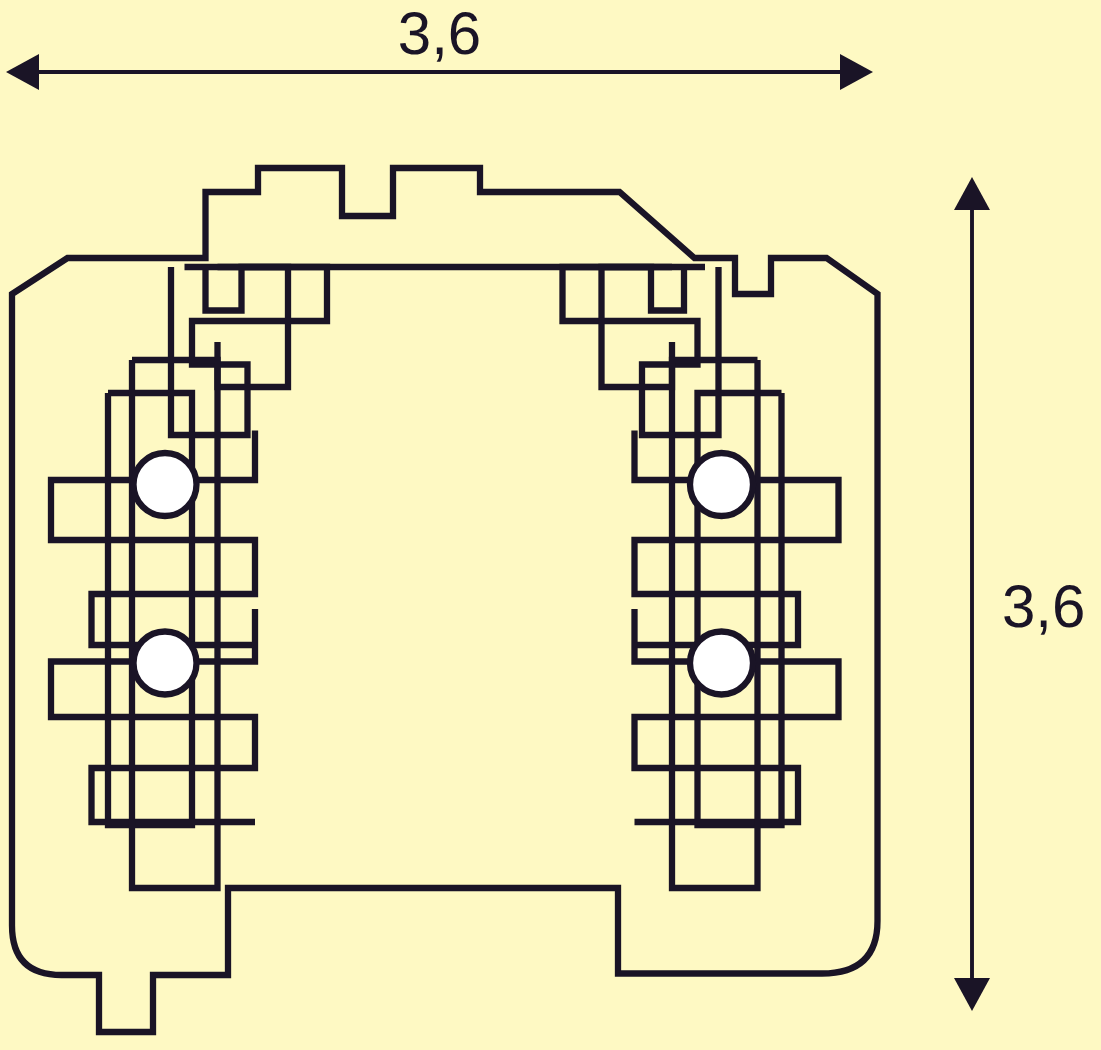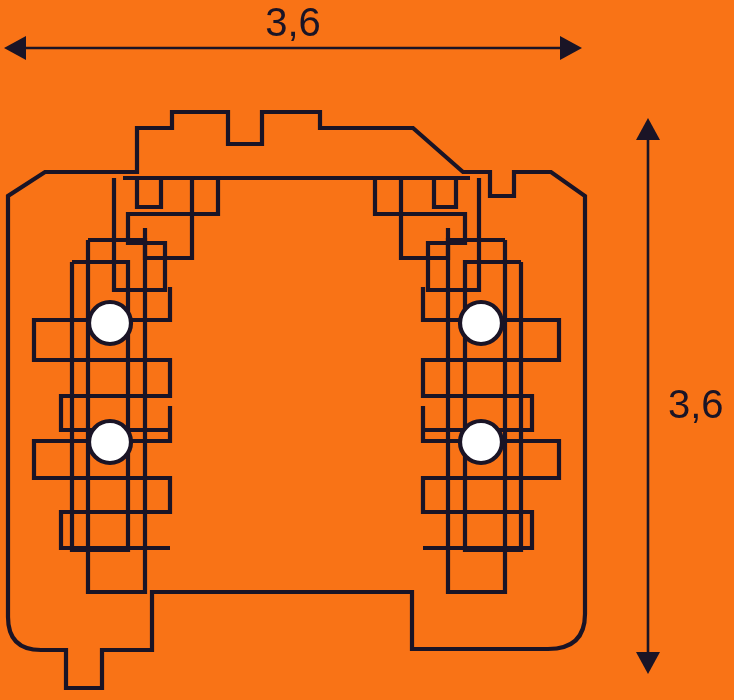--- a/index.html
+++ b/index.html
@@ -12,21 +12,21 @@
     width: 734px;
     height: 700px;
     overflow: hidden;
     font-family: "Liberation Sans", sans-serif;
     position: relative;
   }
   #drawing-root {
     position: relative;
     width: 734px;
     height: 700px;
-    background: #f97316;
+    background: #fef9c3;
   }
   #tech-drawing {
     display: block;
     width: 734px;
     height: 700px;
   }
   .dim-text {
     font-family: "Liberation Sans", sans-serif;
     font-size: 40px;
     font-weight: 400;

